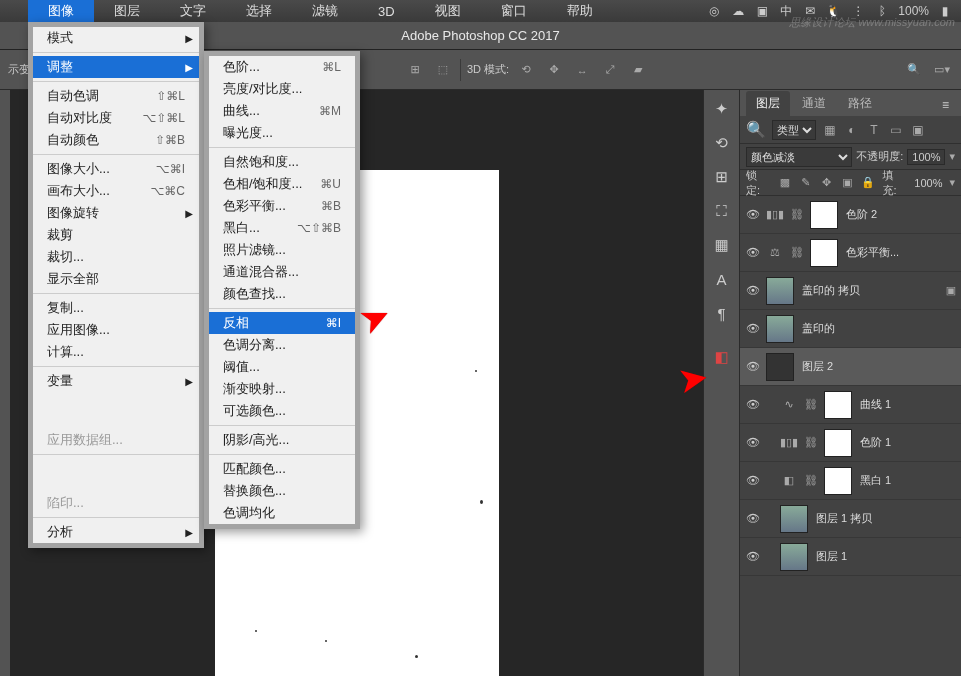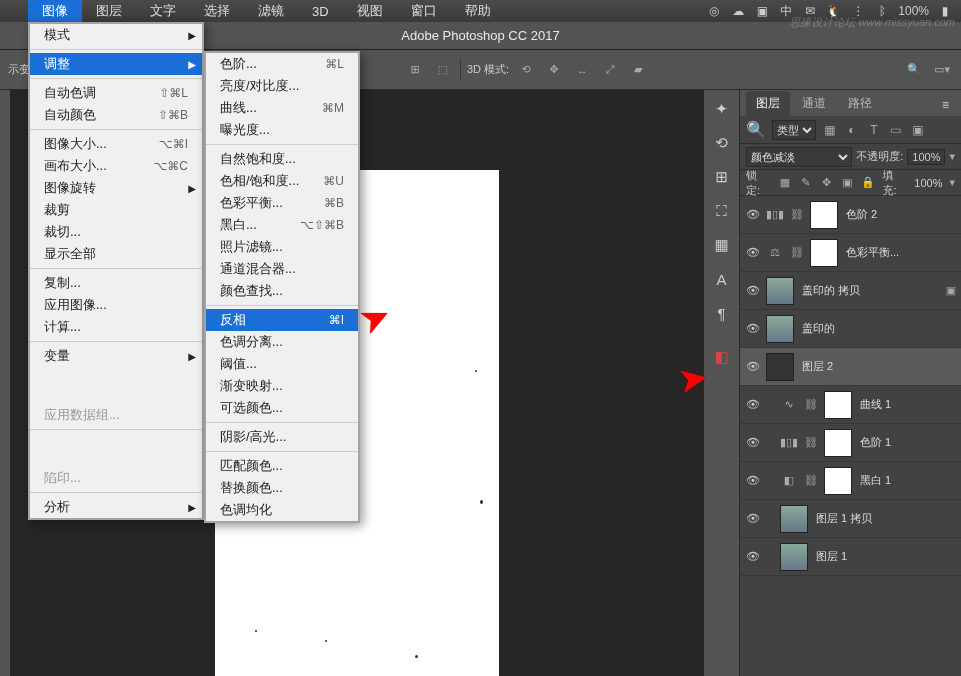--- a/index.html
+++ b/index.html
@@ -1,20 +1,20 @@
 <!DOCTYPE html>
 <html><head>
 <meta charset="utf-8">
 <style>
 * { margin: 0; padding: 0; box-sizing: border-box; font-family: -apple-system, "Helvetica Neue", Arial, sans-serif; }
 body { width: 961px; height: 676px; background: #323232; overflow: hidden; position: relative; }
 
 .menubar { height: 22px; background: linear-gradient(#4a4a4a,#3a3a3a); display: flex; align-items: center; color: #ddd; font-size: 13px; }
 .menubar .apple { width: 28px; text-align: center; }
-.menubar-item { padding: 0 14px; height: 100%; display: flex; align-items: center; cursor: default; }
+.menubar-item { padding: 0 20px; height: 100%; display: flex; align-items: center; cursor: default; }
 .menubar-item.active { background: #1a6fd6; color: #fff; }
 .menubar-right { margin-left: auto; display: flex; align-items: center; gap: 8px; padding-right: 8px; color: #ccc; font-size: 12px; }
 .menubar-right .micon { width: 16px; text-align: center; }
 
 .app-title { height: 28px; background: #535353; color: #e8e8e8; font-size: 13px; display: flex; align-items: center; justify-content: center; border-bottom: 1px solid #222; }
 
 .options-bar { height: 40px; background: #535353; border-bottom: 1px solid #2a2a2a; display: flex; align-items: center; padding: 0 8px; gap: 14px; color: #ccc; font-size: 11px; }
 .options-bar .seg { display: flex; align-items: center; gap: 6px; }
 .options-bar .iconbox { width: 22px; height: 22px; display: flex; align-items: center; justify-content: center; color: #aaa; }
 .options-bar .sep { width: 1px; height: 22px; background: #3a3a3a; }
@@ -51,21 +51,21 @@
 .layer .eye { width: 26px; text-align: center; color: #ccc; }
 .layer .indent { width: 14px; }
 .layer .mini { width: 18px; height: 18px; display: flex; align-items: center; justify-content: center; color: #aaa; margin-right: 4px; }
 .layer .thumb { width: 28px; height: 28px; border: 1px solid #222; margin-right: 8px; background: #fff; position: relative; }
 .layer .thumb.dark { background: #333; }
 .layer .thumb.photo { background: linear-gradient(#8a9,#678); }
 .layer .name { flex: 1; }
 .layer .linkicon { width: 20px; text-align: center; color: #aaa; }
 
 
-.menu { position: absolute; background: #f0f0f0; border: 2px solid #a3a3a3; box-shadow: 3px 3px 10px rgba(0,0,0,0.4); font-size: 13px; color: #222; }
+.menu { position: absolute; background: #f0f0f0; border: 5px solid #a3a3a3; box-shadow: 3px 3px 10px rgba(0,0,0,0.4); font-size: 13px; color: #222; }
 .menu-item { height: 22px; display: flex; align-items: center; padding: 0 20px 0 14px; white-space: nowrap; position: relative; }
 .menu-item.hover { background: #1a6fd6; color: #fff; }
 .menu-item.disabled { color: #999; margin-top: 37px; }
 .menu-sep { height: 1px; background: #ccc; margin: 3px 0; }
 .menu-item .sc { position: absolute; right: 14px; color: #666; font-size: 12px; }
 .menu-item.hover .sc { color: #fff; }
 .menu-item .arrow { position: absolute; right: 6px; font-size: 10px; }
 
 #menu1 { top: 22px; left: 28px; width: 176px; }
 #menu2 { top: 51px; left: 204px; width: 156px; }
@@ -264,20 +264,21 @@
     </div>
   </div>
 </div>
 
 <div class="menu" id="menu1">
     <div class="menu-item">模式<span class="arrow">▶</span></div>
     <div class="menu-sep"></div>
     <div class="menu-item hover">调整<span class="arrow">▶</span></div>
     <div class="menu-sep"></div>
     <div class="menu-item">自动色调<span class="sc">⇧⌘L</span></div>
+    <div class="menu-item">自动对比度<span class="sc">⌥⇧⌘L</span></div>
     <div class="menu-item">自动颜色<span class="sc">⇧⌘B</span></div>
     <div class="menu-sep"></div>
     <div class="menu-item">图像大小...<span class="sc">⌥⌘I</span></div>
     <div class="menu-item">画布大小...<span class="sc">⌥⌘C</span></div>
     <div class="menu-item">图像旋转<span class="arrow">▶</span></div>
     <div class="menu-item">裁剪</div>
     <div class="menu-item">裁切...</div>
     <div class="menu-item">显示全部</div>
     <div class="menu-sep"></div>
     <div class="menu-item">复制...</div>

